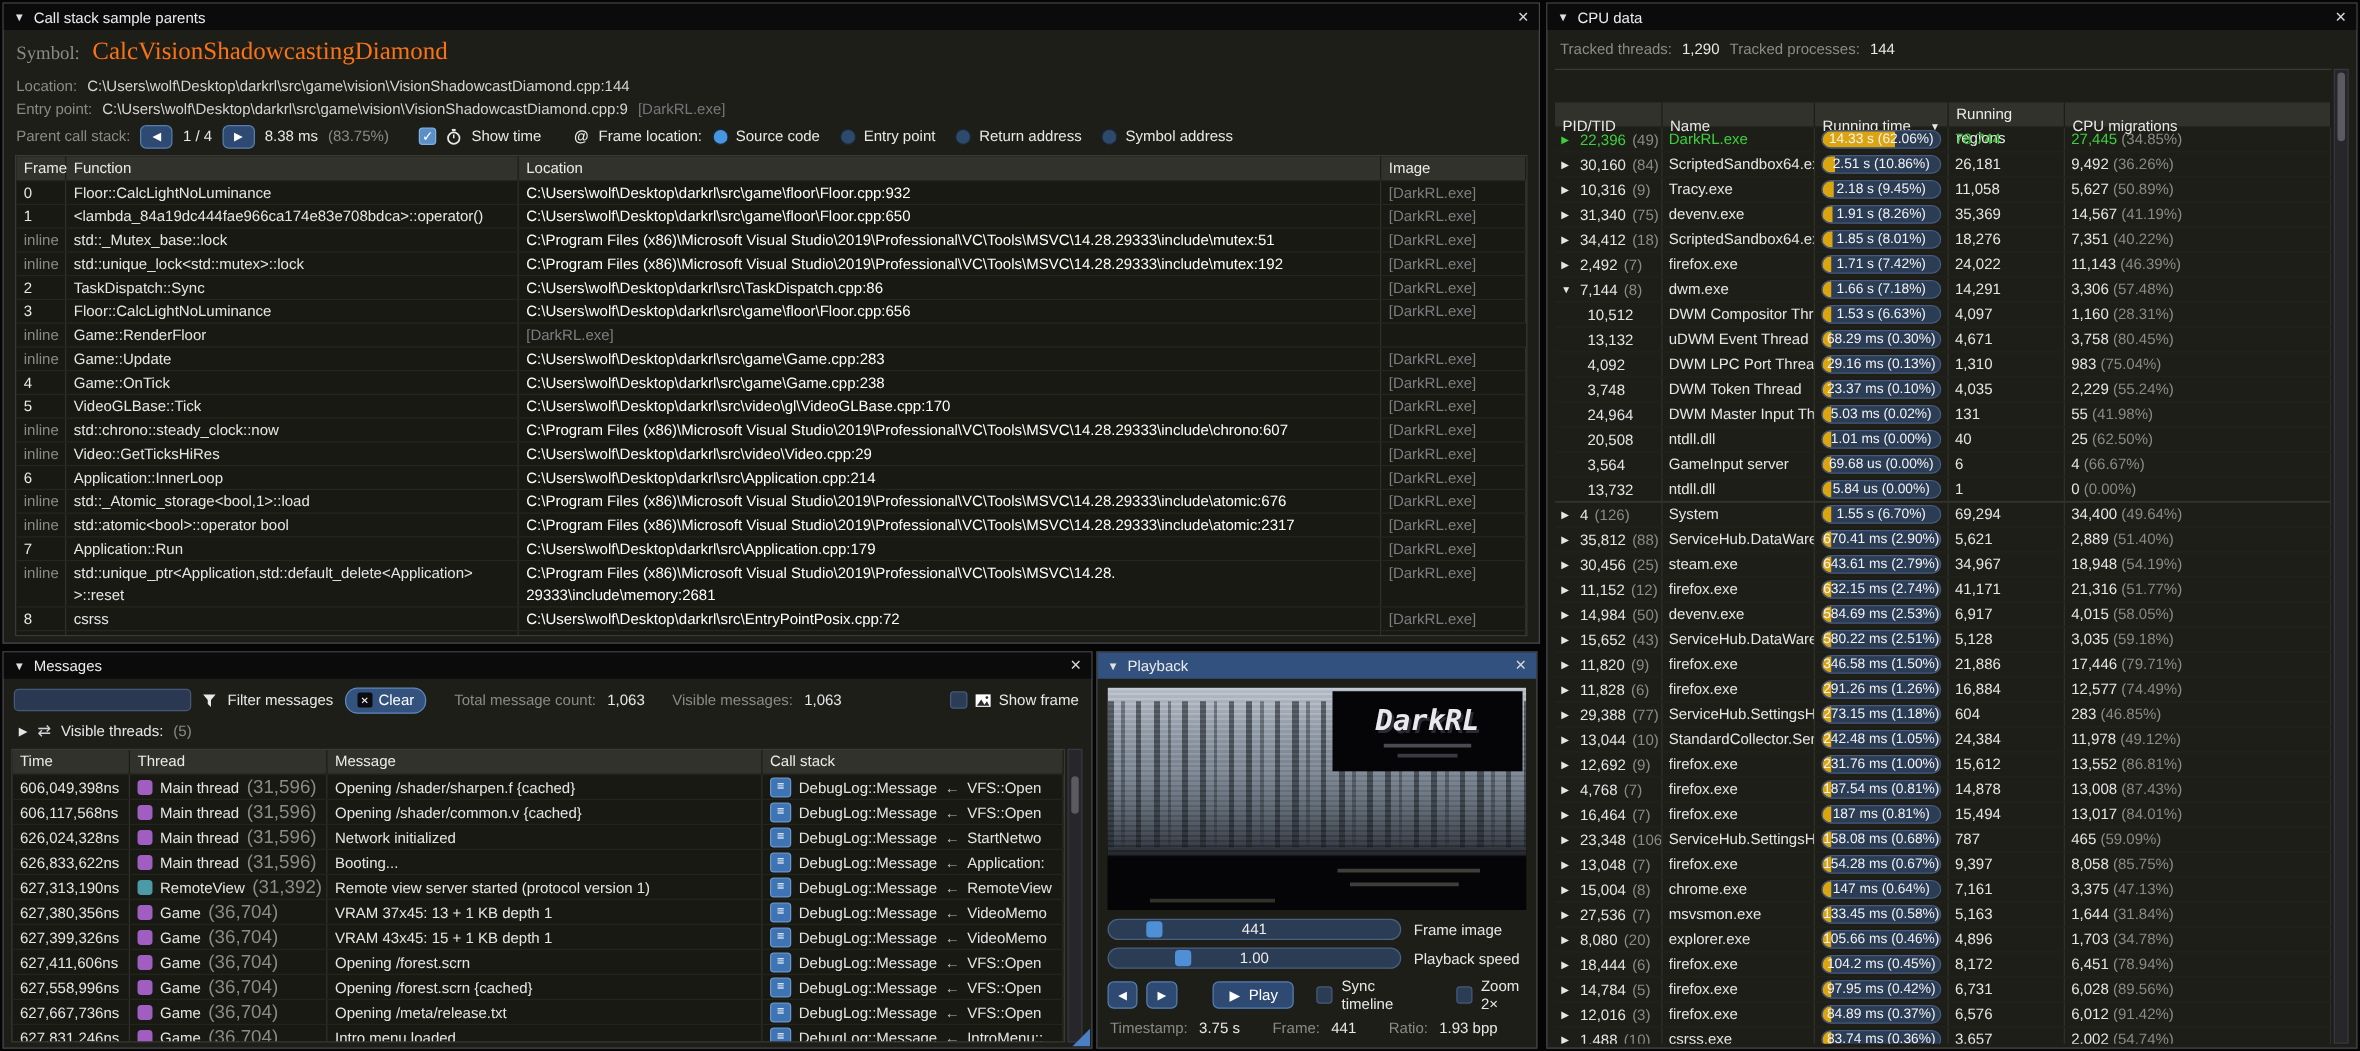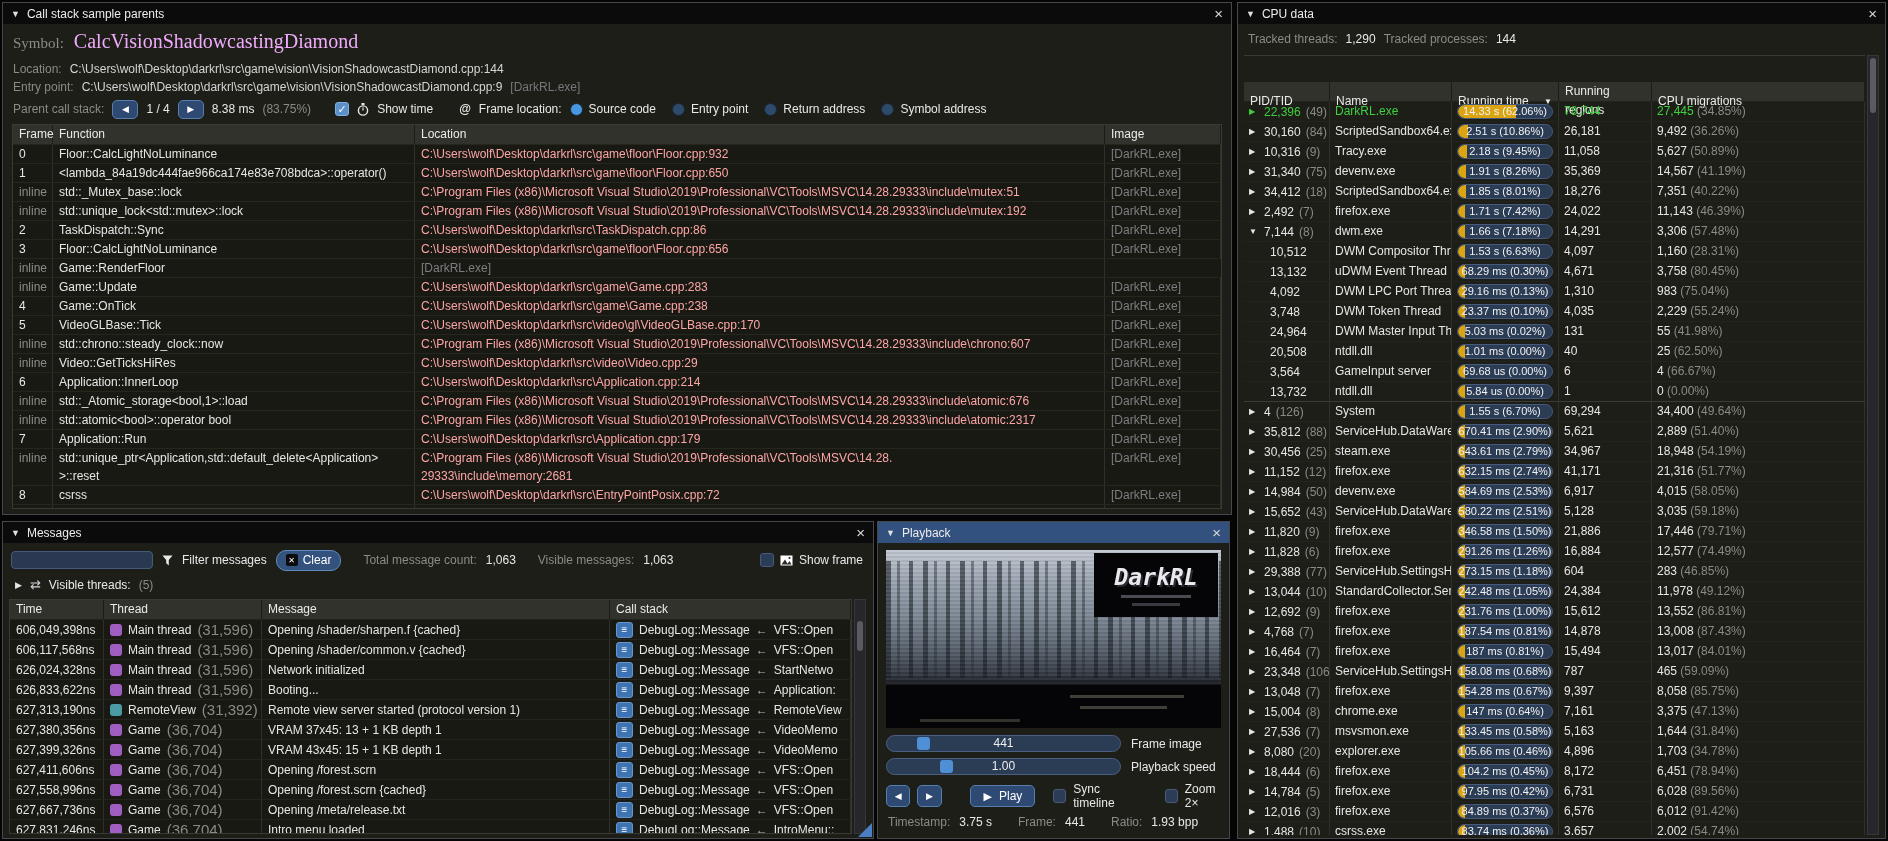--- a/index.html
+++ b/index.html
@@ -9,40 +9,40 @@
   .titlebar .tri{font-size:9px;color:#e0e0e0;}
   .titlebar .close{margin-left:auto;color:#d8d8d8;font-size:15px;line-height:15px;}
   .lbl{color:#8b8b86;}
   .val{color:#e8e8e8;}
   .dimval{color:#77777b;}
 
   
   #p-callstack{left:2px;top:2px;width:1230px;height:513px;}
   .sym-row{position:absolute;left:10px;top:27px;display:flex;align-items:baseline;gap:10px;font-family:Liberation Serif, serif;}
   .sym-row .lbl{font-size:15px;}
-  .sym-row .sym{font-size:20px;color:#f0abfc;}
+  .sym-row .sym{font-size:20px;color:#f97316;}
   .loc-row{position:absolute;left:10px;top:59px;display:flex;gap:8px;}
   .entry-row{position:absolute;left:10px;top:77px;display:flex;gap:8px;}
   .parent-row{position:absolute;left:10px;top:97px;display:flex;align-items:center;gap:8px;height:18px;}
   .navbtn{width:24px;height:17px;background:#2e4a72;border:1px solid #567eae;border-radius:5px;color:#fff;font-size:9px;display:inline-flex;align-items:center;justify-content:center;}
   .cb{width:14px;height:14px;background:#2b3c55;border:1px solid #47597c;border-radius:3px;display:inline-flex;align-items:center;justify-content:center;box-sizing:border-box;}
   .cb.checked{background:#5b8fc9;border-color:#7fb0e0;color:#fff;font-size:11px;}
   .radio{width:13px;height:13px;border-radius:50%;background:#2e4a6b;border:1px solid #1a2636;display:inline-block;box-sizing:border-box;}
   .radio.sel{background:#4796e0;}
   .ricon{font-weight:bold;color:#e8e8e8;}
   .cstable{position:absolute;left:9px;right:9px;top:121px;bottom:5px;overflow:hidden;border:1px solid #3a3a34;background:#191914;}
   .cshead,.csrow{display:grid;grid-template-columns:40px 362px 690px 1fr;}
   .cshead{background:#32322c;height:19px;line-height:19px;}
   .cshead>div{padding:0 6px;border-right:1px solid #1d1d18;color:#eaeaea;}
   .csrow{border-top:1px solid #26261f;line-height:18px;}
   .csrow>div{padding:0 6px;border-right:1px solid #30302a;overflow:hidden;white-space:pre-line;}
   .c-frame{color:#e8e8e8;}
   .c-frame.dim{color:#8b8b86;}
   .c-func{color:#e6e6e6;}
-  .c-loc{color:#fca5a5;}
+  .c-loc{color:#ffffff;}
   .c-img{color:#7e7e80;}
 
   
   #p-messages{left:2px;top:521px;width:872px;height:318px;}
   .filter-row{position:absolute;top:28px;left:8px;right:10px;height:20px;display:flex;align-items:center;gap:9px;}
   .filter-input{width:142px;height:18px;background:#2a3951;border:1px solid #46597a;border-radius:4px;box-sizing:border-box;color:#e8e8e8;font-size:12px;padding:0 5px;font-family:"Liberation Sans",sans-serif;}
   .clear-btn{height:19px;padding:0 9px;background:#33527d;border:1px solid #6089bd;border-radius:10px;color:#fff;display:inline-flex;gap:5px;align-items:center;}
   .clear-ic{width:12px;height:12px;background:#0c0c10;border-radius:2px;color:#fff;font-size:8px;display:inline-flex;align-items:center;justify-content:center;}
   .show-frame{margin-left:auto;display:inline-flex;align-items:center;gap:6px;color:#e8e8e8;}
   .threads-row{position:absolute;top:55px;left:12px;display:flex;gap:8px;align-items:center;}
@@ -63,21 +63,21 @@
   .grip{position:absolute;right:1px;bottom:1px;width:0;height:0;border-left:14px solid transparent;border-bottom:14px solid #4a7fc4;}
 
   
   #p-playback{left:877px;top:521px;width:353px;height:318px;}
   #p-playback .titlebar{background:#33517e;}
   .pbimg{position:absolute;left:8px;top:28px;width:335px;height:178px;background:#0a0a0c;overflow:hidden;}
   .pb-base{position:absolute;inset:0;background:linear-gradient(180deg,#c2c8d2 0%,#9aa4b0 18%,#7c8794 38%,#59636e 55%,#343a43 70%,#101014 77%,#08080a 100%);}
   .pb-trees{position:absolute;left:0;right:0;top:6%;height:66%;background:
      repeating-linear-gradient(90deg, rgba(25,30,36,.6) 0 5px, rgba(0,0,0,0) 5px 11px, rgba(35,42,50,.45) 11px 14px, rgba(0,0,0,0) 14px 23px, rgba(18,22,27,.55) 23px 27px, rgba(0,0,0,0) 27px 37px);}
   .pb-noise{position:absolute;inset:0;background:repeating-linear-gradient(0deg, rgba(255,255,255,.05) 0 2px, rgba(0,0,0,.06) 2px 4px);}
-  .pb-logo{position:absolute;right:3px;top:3px;width:124px;height:64px;background:#050507;display:flex;flex-direction:column;align-items:center;justify-content:center;gap:5px;}
+  .pb-logo{position:absolute;right:3px;top:3px;width:152px;height:64px;background:#050507;display:flex;flex-direction:column;align-items:center;justify-content:center;gap:5px;}
   .pb-logo .logotext{font-family:"DejaVu Sans Mono",monospace;font-style:italic;font-weight:bold;font-size:23px;color:#e9e9ee;text-shadow:2px 2px 0 #2a2a33;}
   .pb-logo .sub{width:70px;height:3px;background:#4a4a52;}
   .pb-logo .sub2{width:48px;height:3px;background:#3a3a41;}
   .pb-bottom{position:absolute;left:0;right:0;bottom:0;height:24%;background:rgba(5,5,7,.97);}
   .pb-bottom i{position:absolute;display:block;height:3px;background:#3c4038;}
   .pbrow{position:absolute;left:8px;display:flex;align-items:center;gap:10px;}
   .slider{position:relative;width:235px;height:17px;background:#2b3c55;border:1px solid #4a5f82;border-radius:9px;box-sizing:border-box;}
   .shandle{position:absolute;top:1px;width:13px;height:13px;background:#4f8fd6;border-radius:3px;}
   .sval{position:absolute;inset:0;text-align:center;line-height:15px;color:#ededed;}
   .pbtn{height:20px;background:#2e4a72;border:1px solid #567eae;border-radius:5px;color:#fff;display:inline-flex;align-items:center;justify-content:center;}

